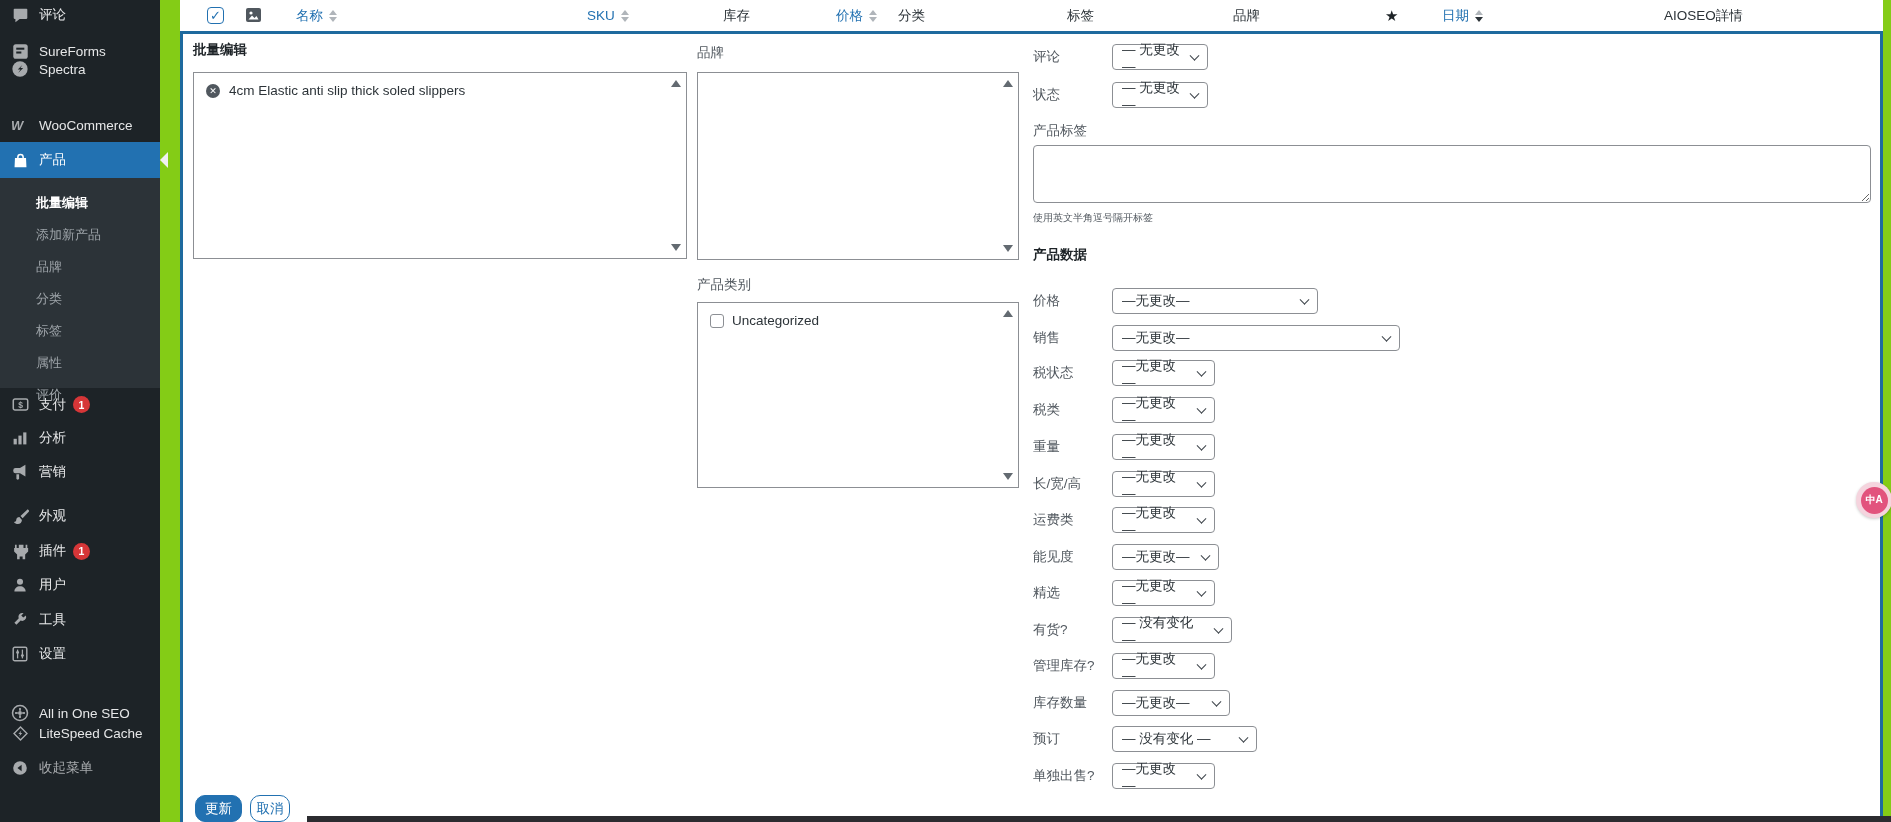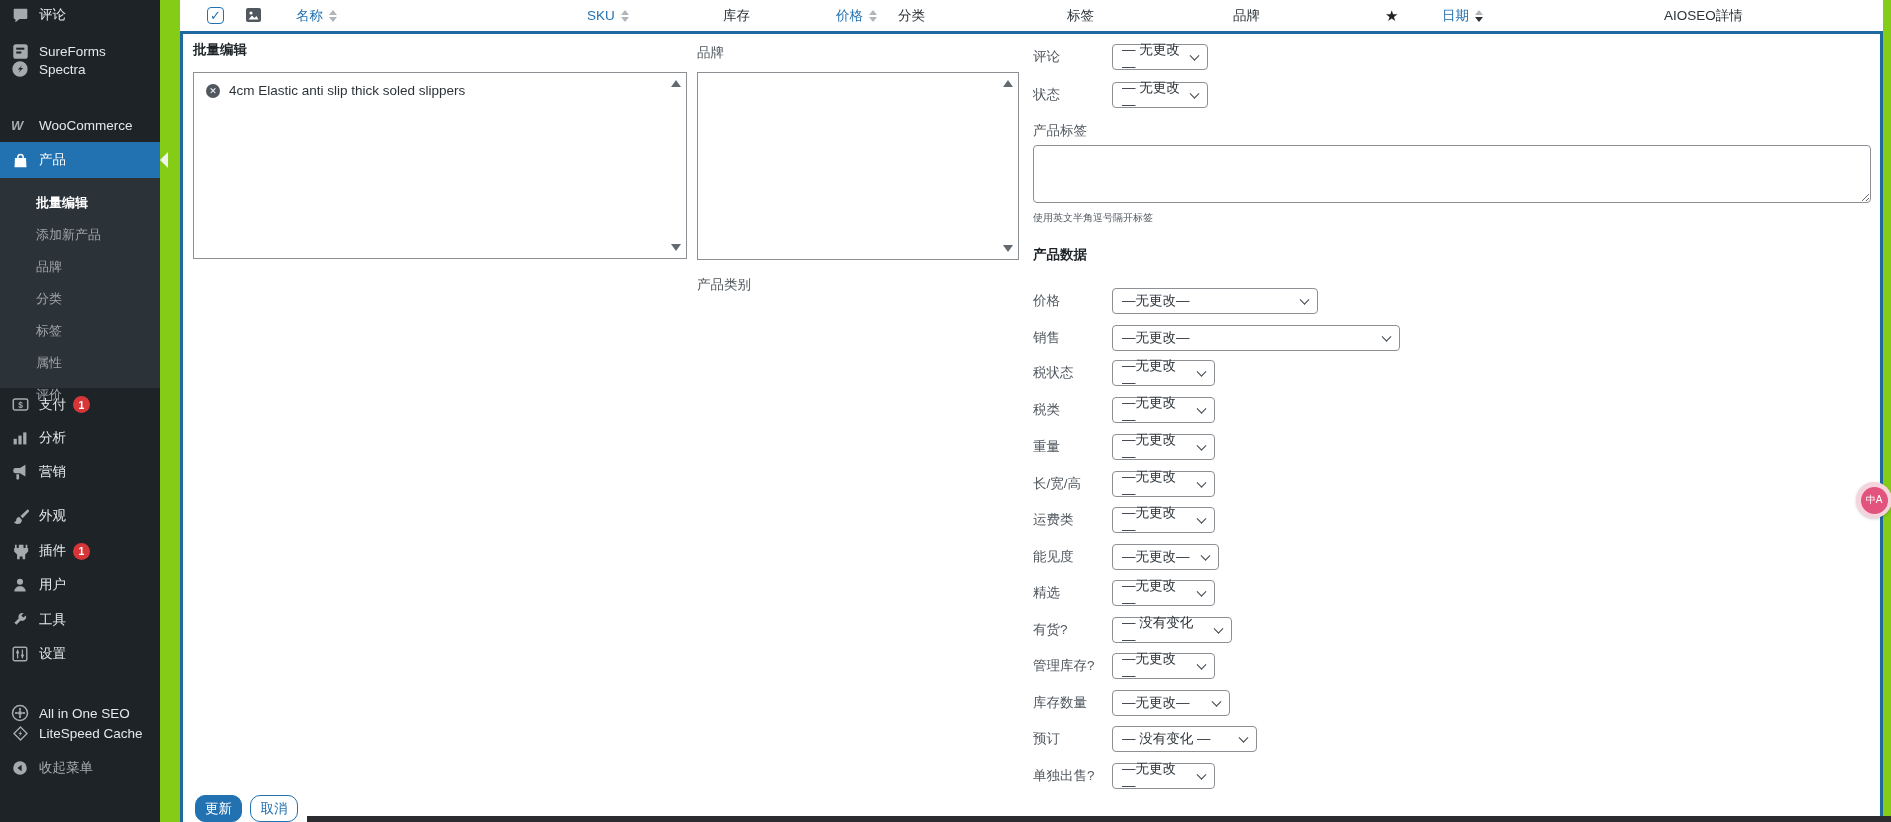--- a/index.html
+++ b/index.html
@@ -53,26 +53,26 @@
   .flabel{width:79px;flex:none;font-size:13.5px;color:#50575e}
   .fselect{position:relative;height:26px;border:1px solid #8c8f94;border-radius:4px;background:#fff;display:flex;align-items:center;padding:0 26px 0 9px;font-size:13.5px;color:#2c3338;cursor:pointer}
   .chev{position:absolute;right:9px;top:50%;width:7px;height:7px;border-right:1.8px solid #3c434a;border-bottom:1.8px solid #3c434a;transform:translateY(-68%) rotate(45deg)}
 
   .tags-area{position:absolute;left:1033px;top:145px;width:838px;height:58px;border:1px solid #8c8f94;border-radius:4px;background:#fff;z-index:7;resize:both;font-family:inherit;font-size:13.5px;padding:4px 8px}
   .tags-help{position:absolute;left:1033px;top:211px;font-size:10px;color:#50575e;z-index:7}
   .pd-heading{position:absolute;left:1033px;top:246px;font-size:13.5px;font-weight:bold;color:#1d2327;z-index:7}
 
   .btn{position:absolute;height:27px;border-radius:10px;font-size:13.5px;display:flex;align-items:center;justify-content:center;cursor:pointer;z-index:7}
   .btn-primary{left:195px;top:795px;width:47px;background:#2271b1;border:1px solid #2271b1;color:#fff}
-  .btn-secondary{left:250px;top:795px;width:48px;background:#fff;border:1px solid #2271b1;color:#2271b1}
+  .btn-secondary{left:250px;top:795px;width:40px;background:#fff;border:1px solid #2271b1;color:#2271b1}
 
   
   .bottom-dark{position:absolute;left:307px;top:816px;width:1584px;height:6px;background:#2c2c30;z-index:40}
   .float-badge{position:absolute;left:1856px;top:482px;width:36px;height:36px;border-radius:50%;background:#f5d4de;display:flex;align-items:center;justify-content:center;z-index:60;box-shadow:0 1px 3px rgba(0,0,0,.2)}
-  .float-badge .inner{width:27px;height:27px;border-radius:50%;background:#e2537d;color:#fff;font-size:10px;font-weight:normal;display:flex;align-items:center;justify-content:center}
+  .float-badge .inner{width:27px;height:27px;border-radius:50%;background:#e2537d;color:#fff;font-size:10px;font-weight:bold;display:flex;align-items:center;justify-content:center}
 </style>
 </head>
 <body>
 
 <div class="screen">
 
   <aside class="sidebar">
 
     <div class="mi" style="top:0;height:30px">
       <span class="ic">
@@ -325,20 +325,28 @@
     <span class="scroll-dn"></span>
   </div>
 
   <span class="col-label" style="left:697px;top:44px">品牌</span>
   <div class="listbox" style="left:697px;top:72px;width:322px;height:188px">
     <span class="scroll-up"></span>
     <span class="scroll-dn"></span>
   </div>
 
   <span class="col-label" style="left:697px;top:276px">产品类别</span>
+  <div class="listbox" style="left:697px;top:302px;width:322px;height:186px">
+    <div class="cat-item">
+      <span class="cat-checkbox"></span>
+      <span>Uncategorized</span>
+    </div>
+    <span class="scroll-up"></span>
+    <span class="scroll-dn"></span>
+  </div>
 
   <div class="frow" style="top:44px">
     <span class="flabel">评论</span>
     <div class="fselect" style="width:96px">
       <span>— 无更改 —</span>
       <span class="chev"></span>
     </div>
   </div>
   <div class="frow" style="top:82px">
     <span class="flabel">状态</span>

